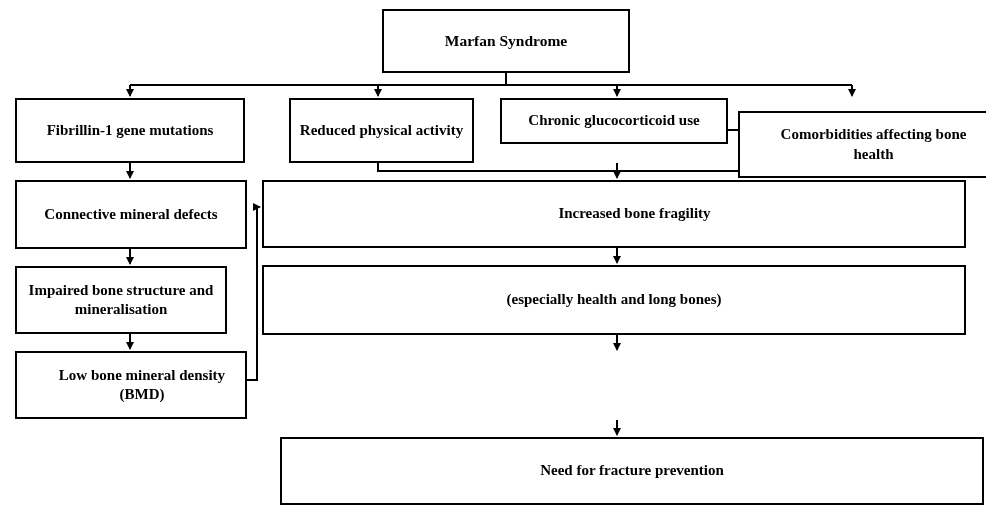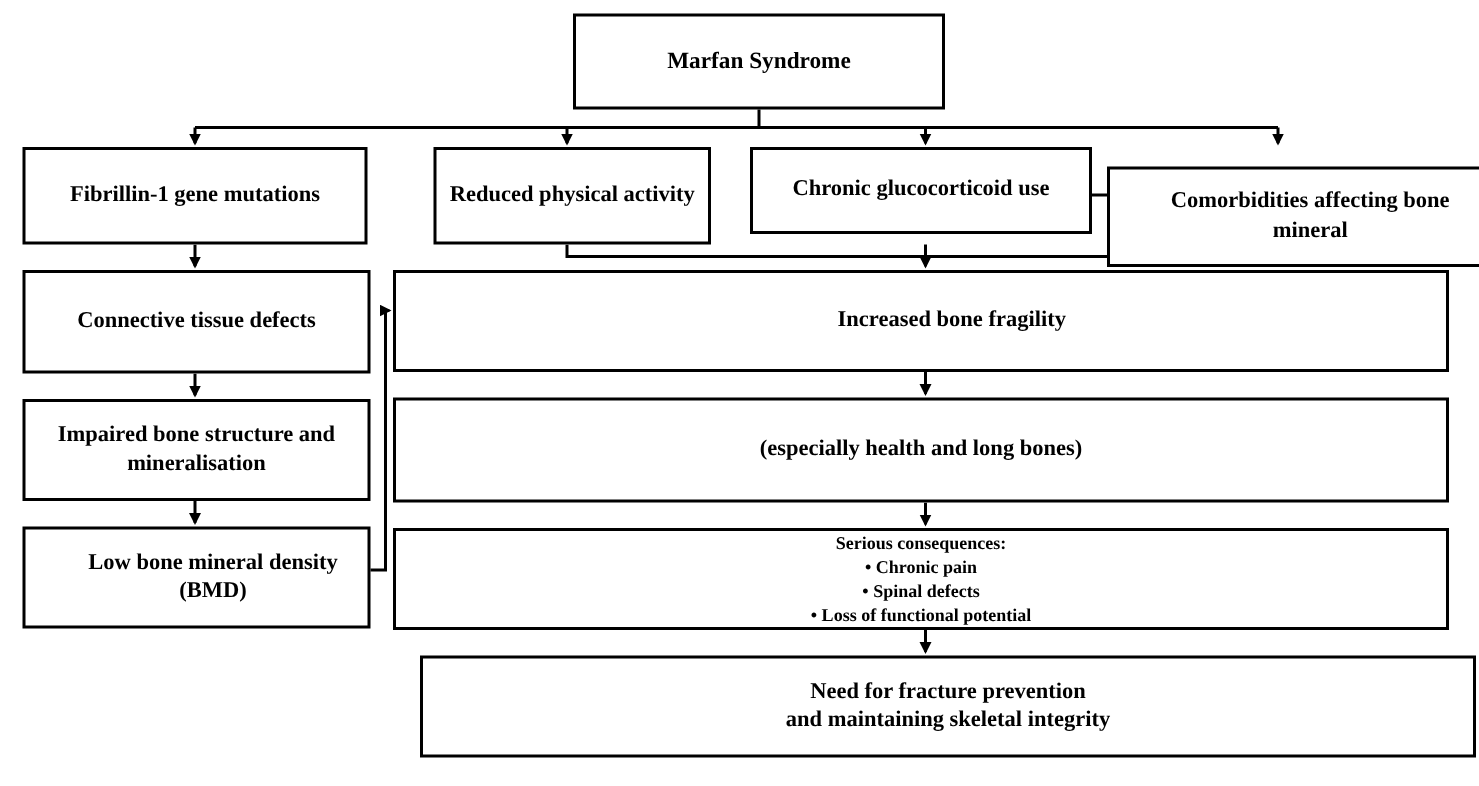--- a/index.html
+++ b/index.html
@@ -89,56 +89,49 @@
   </div>
 
   <div class="node" style="left:15px; top:98px; width:230px; height:65px;">
     <span class="ln">Fibrillin-1 gene mutations</span>
   </div>
 
   <div class="node" style="left:263px; top:98px; width:185px; height:65px;margin-left:26px;">
     <span class="ln">Reduced physical activity</span>
   </div>
 
-  <div class="node" style="left:500px; top:98px; width:228px; height:58px;">
+  <div class="node" style="left:500px; top:98px; width:228px; height:46px;">
     <span class="ln">Chronic glucocorticoid use</span>
   </div>
 
   <div class="node" style="left:738px; top:81px; width:271px; height:67px;margin-top:30px;">
     <span class="ln">Comorbidities affecting bone</span>
-    <span class="ln">mineral</span>
+    <span class="ln">health</span>
   </div>
 
   <div class="node" style="left:15px; top:180px; width:232px; height:69px;">
-    <span class="ln">Connective tissue defects</span>
+    <span class="ln">Connective mineral defects</span>
   </div>
 
-  <div class="node" style="left:15px; top:266px; width:232px; height:68px;">
+  <div class="node" style="left:15px; top:266px; width:212px; height:68px;">
     <span class="ln">Impaired bone structure and</span>
     <span class="ln">mineralisation</span>
   </div>
 
   <div class="node" style="left:15px; top:351px; width:232px; height:68px;padding-left:28px;">
     <span class="ln">Low bone mineral density</span>
     <span class="ln">(BMD)</span>
   </div>
 
   <div class="node" style="left:262px; top:180px; width:704px; height:68px;padding-left:47px;">
     <span class="ln">Increased bone fragility</span>
   </div>
 
   <div class="node" style="left:262px; top:265px; width:704px; height:70px;">
     <span class="ln">(especially health and long bones)</span>
   </div>
 
-  <div class="node node--small" style="left:262px; top:352px; width:704px; height:68px;">
-    <span class="ln">Serious consequences:</span>
-    <span class="ln">• Chronic pain</span>
-    <span class="ln">• Spinal defects</span>
-    <span class="ln">• Loss of functional potential</span>
-  </div>
 
   <div class="node" style="left:280px; top:437px; width:704px; height:68px;">
     <span class="ln">Need for fracture prevention</span>
-    <span class="ln">and maintaining skeletal integrity</span>
   </div>
 
 </div>
 
 </body></html>

